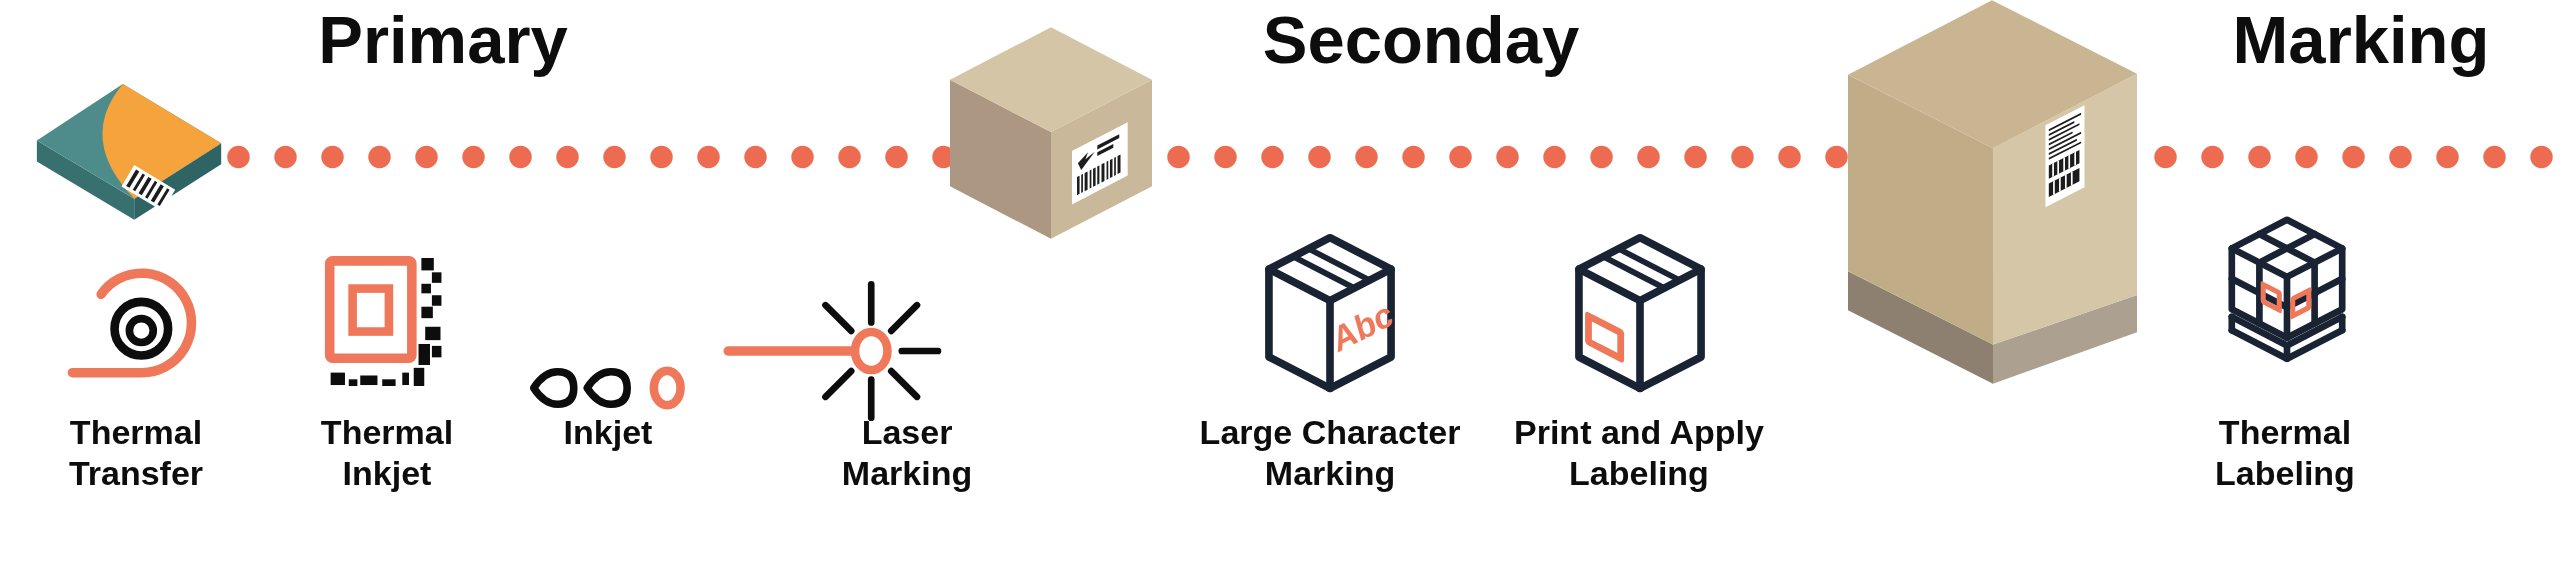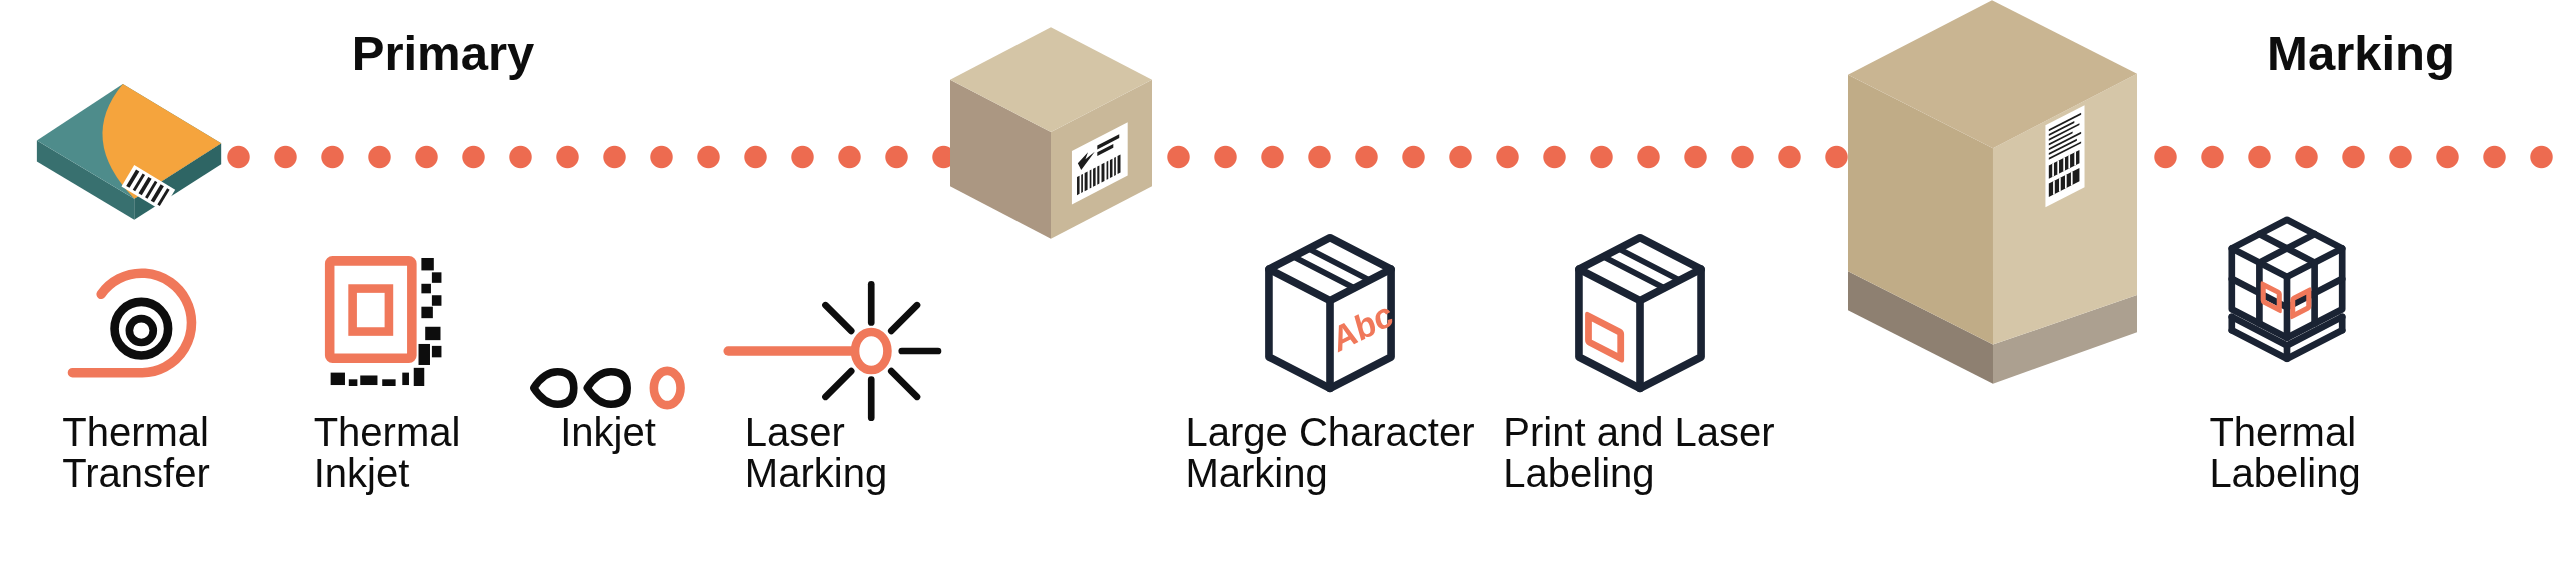--- a/index.html
+++ b/index.html
@@ -3,46 +3,47 @@
 <meta charset="utf-8">
 <style>
   html,body{margin:0;padding:0;}
   body{
     width:2576px;height:577px;overflow:hidden;
     background:var(--background,#ffffff);
     font-family:"Liberation Sans",sans-serif;
   }
   .canvas{position:relative;width:2576px;height:577px;}
   .stage-title{
-    position:absolute;top:25px;transform:translateX(-50%);
-    font-weight:700;font-size:49px;letter-spacing:0;
+    position:absolute;top:1px;transform:translateX(-50%);
+    font-weight:700;font-size:67px;letter-spacing:0;
     color:var(--ink-black,#0d0d0d);white-space:nowrap;z-index:3;
   }
   .dotted{
     position:absolute;top:145px;left:227px;right:0;height:24px;z-index:1;
     background-image:radial-gradient(circle at 11.5px 12px, var(--dot-coral,#ed6b50) 10.7px, transparent 11.7px);
     background-size:47px 24px;background-repeat:repeat-x;
   }
   .pkg,.icon{position:absolute;z-index:2;}
   .item-label{
     position:absolute;top:412px;transform:translateX(-50%);
-    font-weight:400;font-size:40px;line-height:41px;
+    text-align:center;font-weight:700;font-size:34px;line-height:41px;
     color:var(--ink-black,#0d0d0d);white-space:nowrap;z-index:2;
   }
   .item-label span{display:block;}
   svg{display:block;overflow:visible;}
 </style>
 </head>
 <body>
 
 <div class="canvas">
 
   <div class="dotted"></div>
 
   <div class="stage-title" style="left:443px">Primary</div>
+  <div class="stage-title" style="left:1421px">Seconday</div>
   <div class="stage-title" style="left:2361px">Marking</div>
 
   <div class="pkg" style="left:34px;top:80px">
     <svg width="191" height="158" viewBox="0 0 200 165">
       <polygon points="3,63 105,124 105,146 3,85" style="fill:var(--pack-teal-left)"></polygon>
       <polygon points="105,124 196,66 196,88 105,146" style="fill:var(--pack-teal-right)"></polygon>
       <polygon points="93,4 196,66 105,124 3,63" style="fill:var(--pack-teal-top)"></polygon>
       <path d="M93,4 Q45,62 105,124 L196,66 Z" style="fill:var(--pack-label-orange)"></path>
       <g transform="translate(106,93) rotate(31)">
         <rect x="-3" y="-3" width="50" height="26" style="fill:var(--label-white)"></rect>
@@ -230,30 +231,30 @@
     <span>Thermal</span>
     <span>Transfer</span>
   </div>
   <div class="item-label" style="left:387px">
     <span>Thermal</span>
     <span>Inkjet</span>
   </div>
   <div class="item-label" style="left:608px">
     <span>Inkjet</span>
   </div>
-  <div class="item-label" style="left:816px">
+  <div class="item-label" style="left:907px">
     <span>Laser</span>
     <span>Marking</span>
   </div>
   <div class="item-label" style="left:1330px">
     <span>Large Character</span>
     <span>Marking</span>
   </div>
   <div class="item-label" style="left:1639px">
-    <span>Print and Laser</span>
+    <span>Print and Apply</span>
     <span>Labeling</span>
   </div>
   <div class="item-label" style="left:2285px">
     <span>Thermal</span>
     <span>Labeling</span>
   </div>
 
 </div>
 
 

